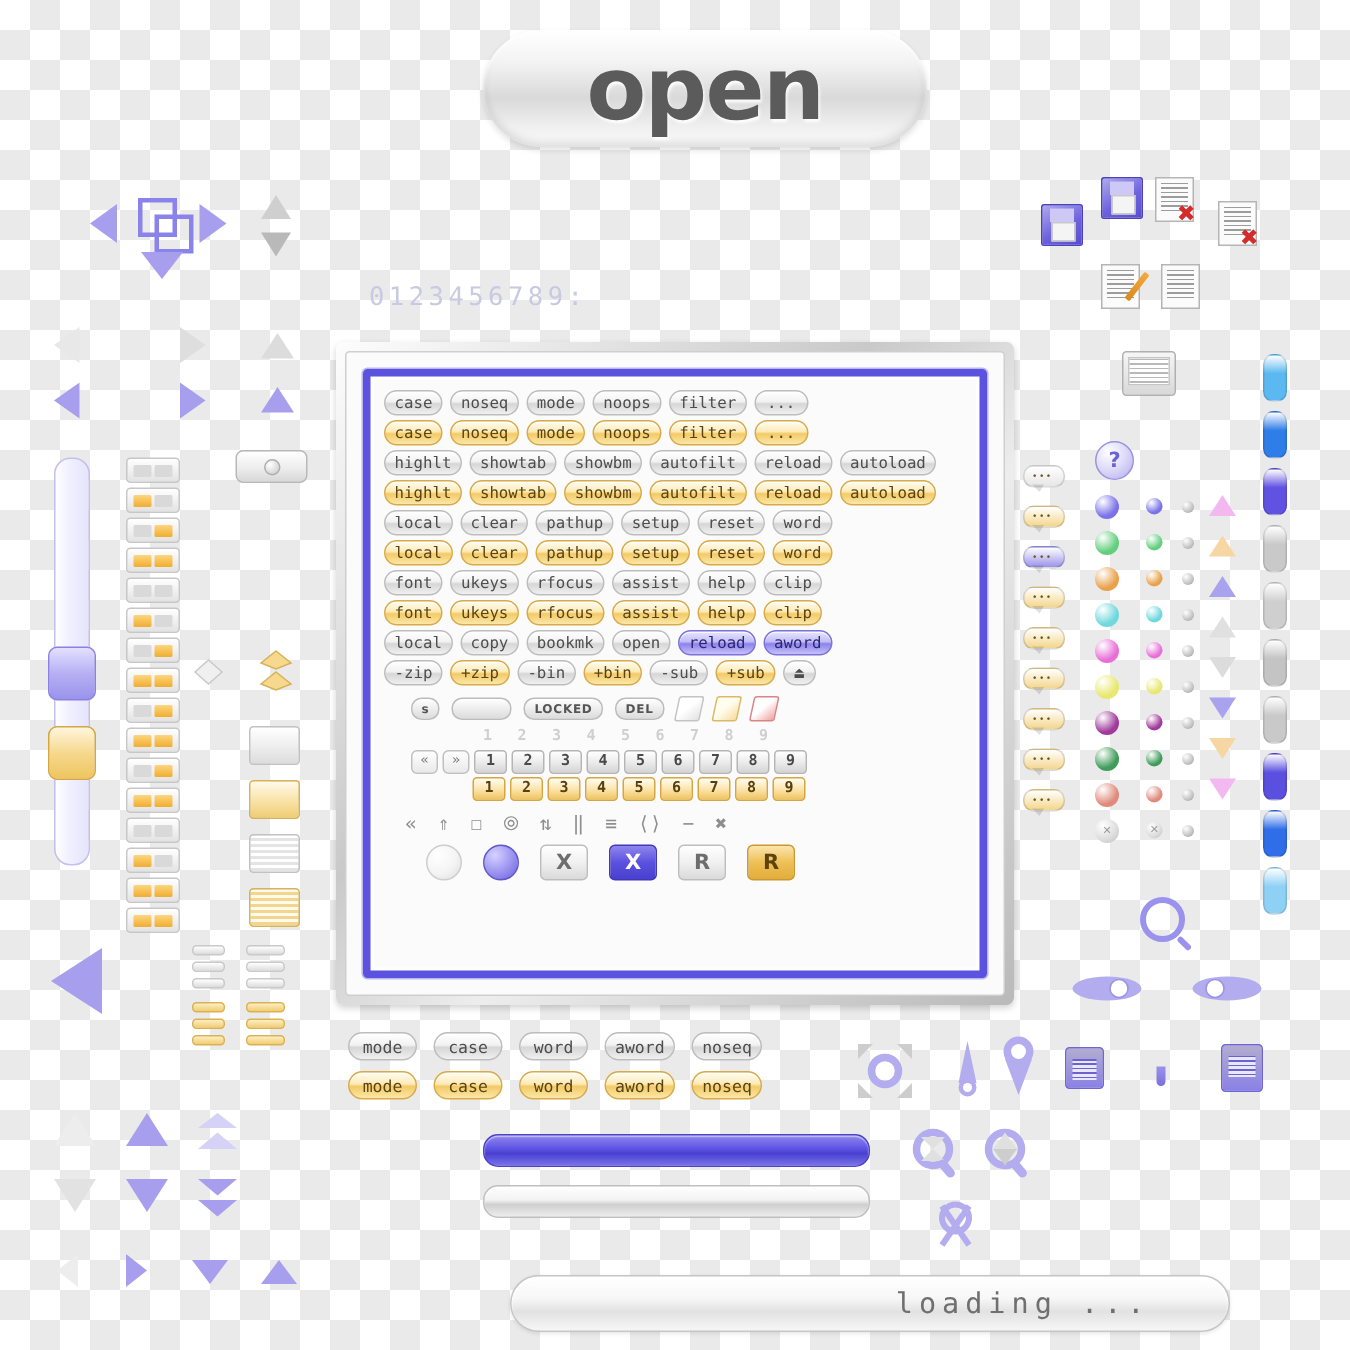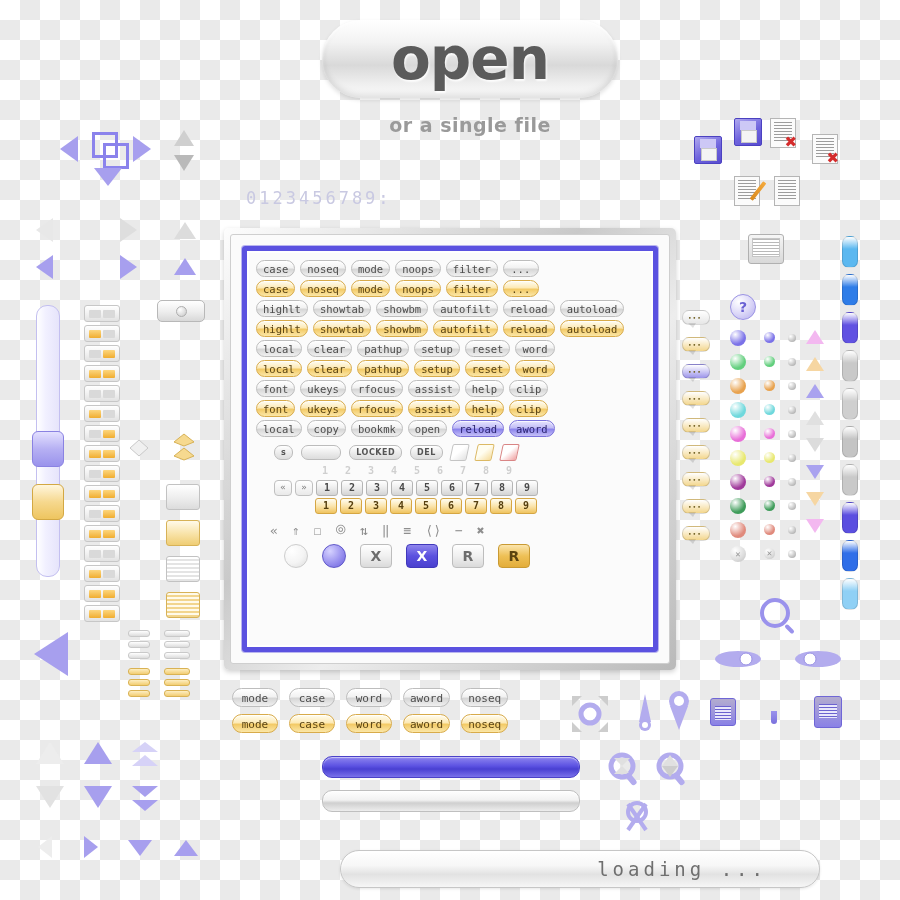--- a/index.html
+++ b/index.html
@@ -198,21 +198,20 @@
   .card.s{background:repeating-linear-gradient(180deg,#ffffff 0 2px,#e4e4e4 2px 4px);border:1px solid #c2c2c2;}
   .chev{width:22px;height:20px;}
 </style>
 </head>
 <body>
 
 <div class="abs" id="title-pill">
   <span class="txt">open</span>
 </div>
 <div class="abs subtitle">
-  <div>or a single file</div>
 </div>
 <div class="abs" id="lcd-digits">0123456789:</div>
 
 <div class="abs" id="main-panel">
   <div class="frame-outer"></div>
   <div class="frame-mid"></div>
   <div class="frame-blue"></div>
   <div id="panel-content">
     <div id="rows-host">
         <div class="btn-row">
@@ -279,20 +278,29 @@
           <span class="pill gold">help</span>
           <span class="pill gold">clip</span>
         </div>
         <div class="btn-row">
           <span class="pill grey">local</span>
           <span class="pill grey">copy</span>
           <span class="pill grey">bookmk</span>
           <span class="pill grey">open</span>
           <span class="pill blue">reload</span>
           <span class="pill blue">aword</span>
+        </div>
+        <div class="btn-row">
+          <span class="pill grey">-zip</span>
+          <span class="pill gold">+zip</span>
+          <span class="pill grey">-bin</span>
+          <span class="pill gold">+bin</span>
+          <span class="pill grey">-sub</span>
+          <span class="pill gold">+sub</span>
+          <span class="pill grey" style="min-width: 22px;">⏏</span>
         </div>
       </div>
 
     <div class="mini-row">
       <span class="mini-pill">s</span>
       <span class="mini-pill" style="width:26px;"></span>
       <span class="mini-pill">LOCKED</span>
       <span class="mini-pill">DEL</span>
       <span class="corner-fold cf-w"></span>
       <span class="corner-fold cf-y"></span>

